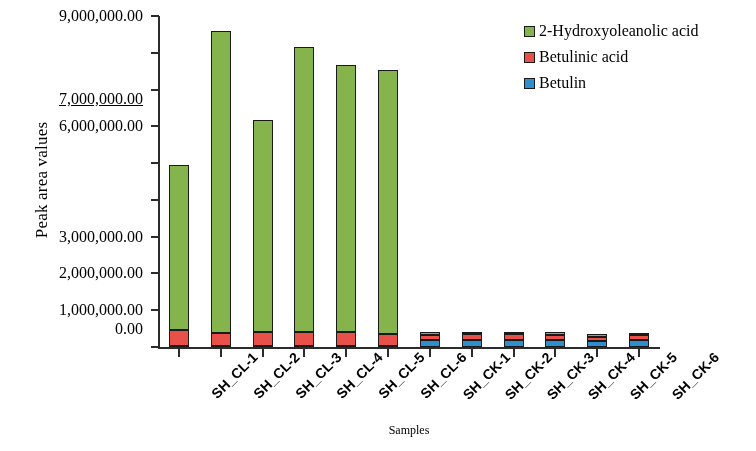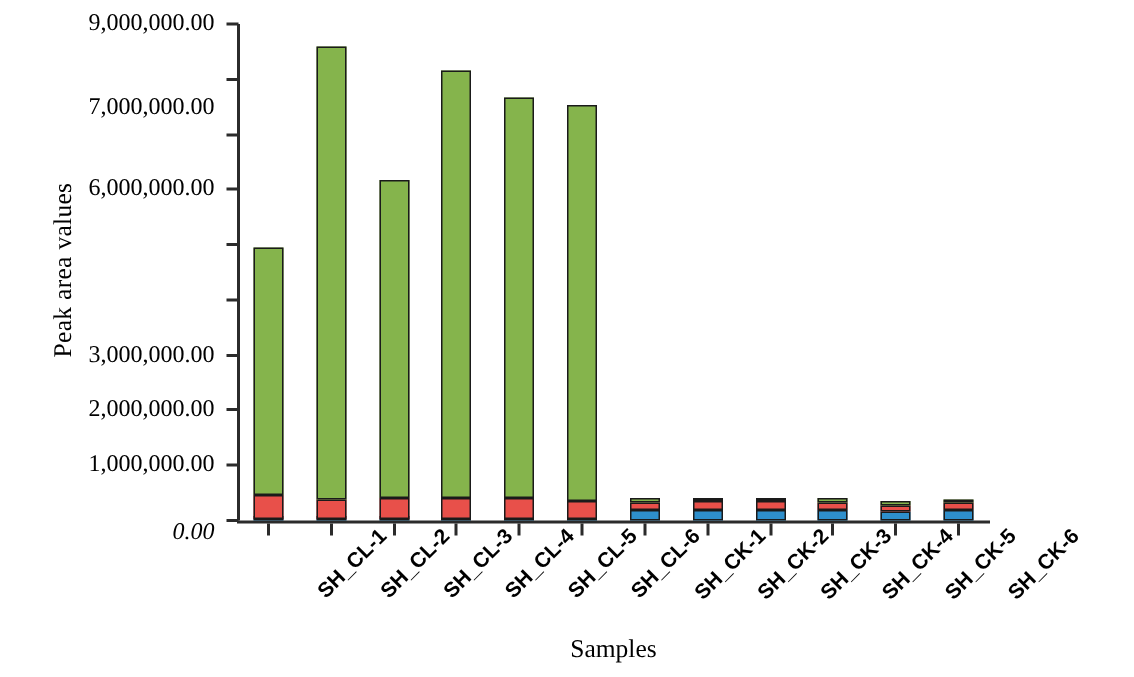--- a/index.html
+++ b/index.html
@@ -126,21 +126,21 @@
     text-align: right;
   }
 
   
   .x-axis-title {
     position: absolute;
     left: 158px;
     top: 423px;
     width: 502px;
     text-align: center;
-    font-size: 17px;
+    font-size: 12px;
   }
 
   
   .legend {
     position: absolute;
     left: 524px;
     top: 18px;
     width: 232px;
   }
   .legend-item {
@@ -163,26 +163,26 @@
   }
 </style>
 </head>
 <body>
 
 <div id="chart-root">
 
   <div class="y-axis-title">Peak area values</div>
 
   <div class="y-labels">
-      <div class="y-label" style="top: 347px; font-style: italic;">0.00</div>
+      <div class="y-label" style="top: 321px;">0.00</div>
       <div class="y-label" style="top: 302.222px;">1,000,000.00</div>
       <div class="y-label" style="top: 265.444px;">2,000,000.00</div>
       <div class="y-label" style="top: 228.667px;">3,000,000.00</div>
       <div class="y-label" style="top: 118.333px;">6,000,000.00</div>
-      <div class="y-label" style="top: 64px;">7,000,000.00</div>
+      <div class="y-label" style="top: 91px; text-decoration: underline;">7,000,000.00</div>
       <div class="y-label" style="top: 8px;">9,000,000.00</div>
     </div>
 
   <div class="plot">
     <div class="axis-line-y"></div>
     <div class="axis-line-x"></div>
   <div class="tick-y" style="top: 330px;"></div>
       <div class="tick-y" style="top: 293.222px;"></div>
       <div class="tick-y" style="top: 256.444px;"></div>
       <div class="tick-y" style="top: 219.667px;"></div>
@@ -276,14 +276,28 @@
       <div class="x-label" style="left: 283.917px;">SH_CK-1</div>
       <div class="x-label" style="left: 325.75px;">SH_CK-2</div>
       <div class="x-label" style="left: 367.583px;">SH_CK-3</div>
       <div class="x-label" style="left: 409.417px;">SH_CK-4</div>
       <div class="x-label" style="left: 451.25px;">SH_CK-5</div>
       <div class="x-label" style="left: 493.083px;">SH_CK-6</div>
     </div>
 
   <div class="x-axis-title">Samples</div>
 
+  <div class="legend">
+      <div class="legend-item">
+        <span class="legend-swatch" style="background: rgb(133, 180, 76);"></span>
+        <span class="legend-text">2-Hydroxyoleanolic acid</span>
+      </div>
+      <div class="legend-item">
+        <span class="legend-swatch" style="background: rgb(232, 80, 74);"></span>
+        <span class="legend-text">Betulinic acid</span>
+      </div>
+      <div class="legend-item">
+        <span class="legend-swatch" style="background: rgb(46, 143, 204);"></span>
+        <span class="legend-text">Betulin</span>
+      </div>
+    </div>
 
 </div>
 
 </body></html>

